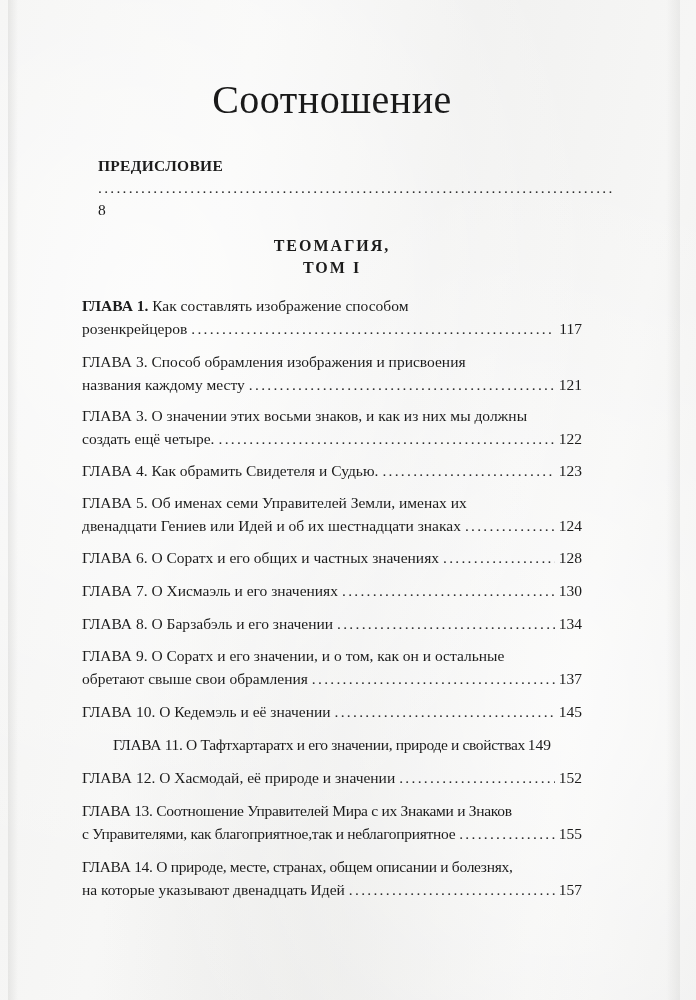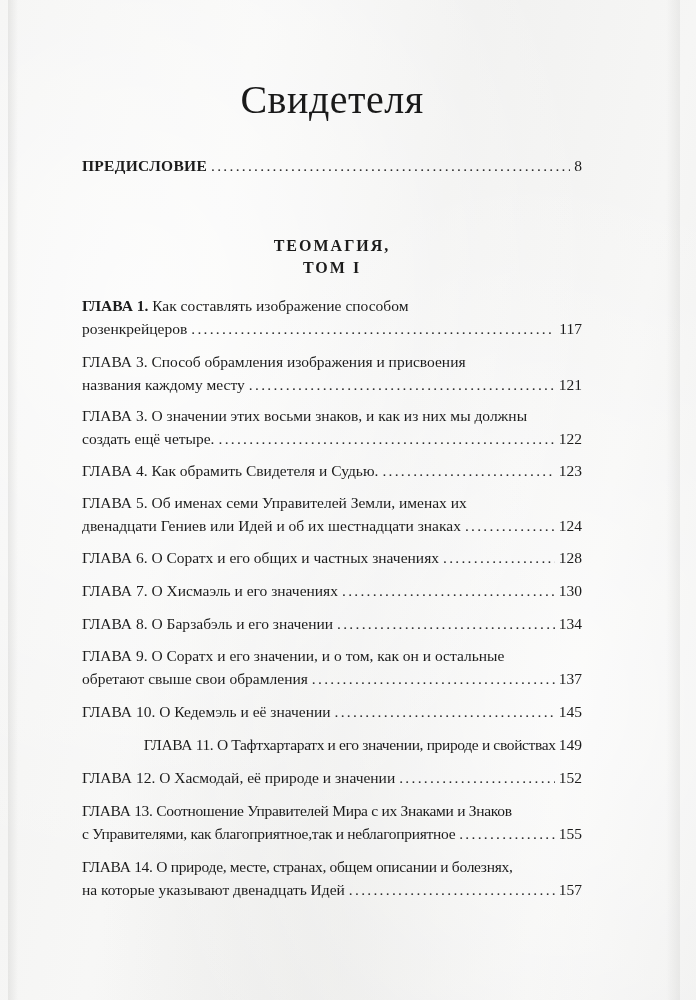--- a/index.html
+++ b/index.html
@@ -73,22 +73,23 @@
   }
   .toc-line .leader::before {
     content: ". . . . . . . . . . . . . . . . . . . . . . . . . . . . . . . . . . . . . . . . . . . . . . . . . . . . . . . . . . . . . . . . . . . . . . . . . . . . . . . . . . . .";
     letter-spacing: 0;
     word-spacing: -1.6px;
   }
   .toc-line .pg { flex: 0 0 auto; }
   .preface {
     position: absolute;
     top: 155px;
-    left: 0;
-    width: 500px;
+    left: 12px;
+    width: 500px;
+    flex-direction: column;
   }
   .preface .txt {
     font-weight: bold;
     letter-spacing: 0.3px;
   }
   .volume {
     position: absolute;
     top: 207px;
     left: 0;
     width: 500px;
@@ -114,21 +115,21 @@
   .chapter .lbl { font-weight: normal; }
   .chapter.bold-lbl .lbl { font-weight: bold; }
 </style>
 </head>
 <body>
 
 <div class="paper"></div>
 
 <div class="page">
 
-  <h1 class="title">Свидетеля</h1>
+  <h1 class="title">Соотношение</h1>
 
   <div class="toc-line preface">
     <span class="txt">ПРЕДИСЛОВИЕ</span>
     <span class="leader"></span>
     <span class="pg">8</span>
   </div>
 
   <div class="volume">
     <div class="b">ТЕОМАГИЯ,</div>
     <div class="b">ТОМ I</div>
@@ -213,21 +214,21 @@
 
   <div class="chapter" style="top:701px">
     <div class="toc-line">
       <span class="txt"><span class="lbl">ГЛАВА 10.</span><span> О Кедемэль и её значении</span></span>
       <span class="leader"></span>
       <span class="pg">145</span>
     </div>
   </div>
 
   <div class="chapter" style="top:734px">
-    <div class="toc-line" style="justify-content:flex-end">
+    <div class="toc-line" style="justify-content:center">
       <span class="txt" style="letter-spacing:-0.35px"><span class="lbl">ГЛАВА 11.</span><span> О Тафтхартаратх и его значении, природе и свойствах</span></span>
       <span class="pg" style="margin-left:3px">149</span>
     </div>
   </div>
 
   <div class="chapter" style="top:767px">
     <div class="toc-line">
       <span class="txt"><span class="lbl">ГЛАВА 12.</span><span> О Хасмодай, её природе и значении</span></span>
       <span class="leader"></span>
       <span class="pg">152</span>

